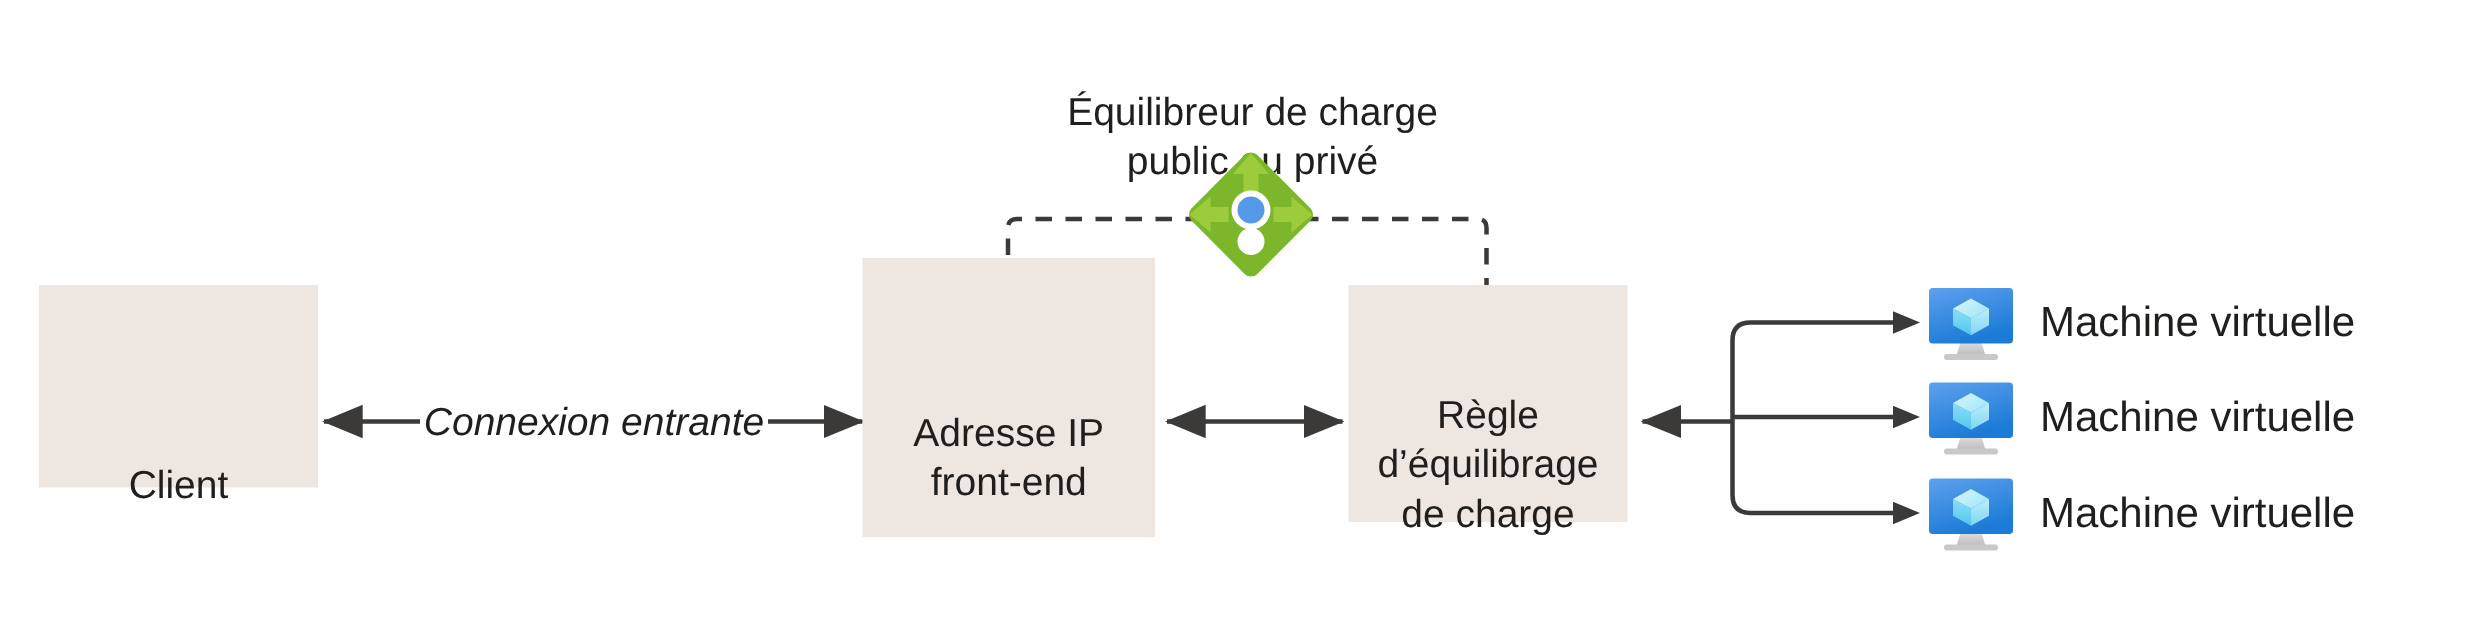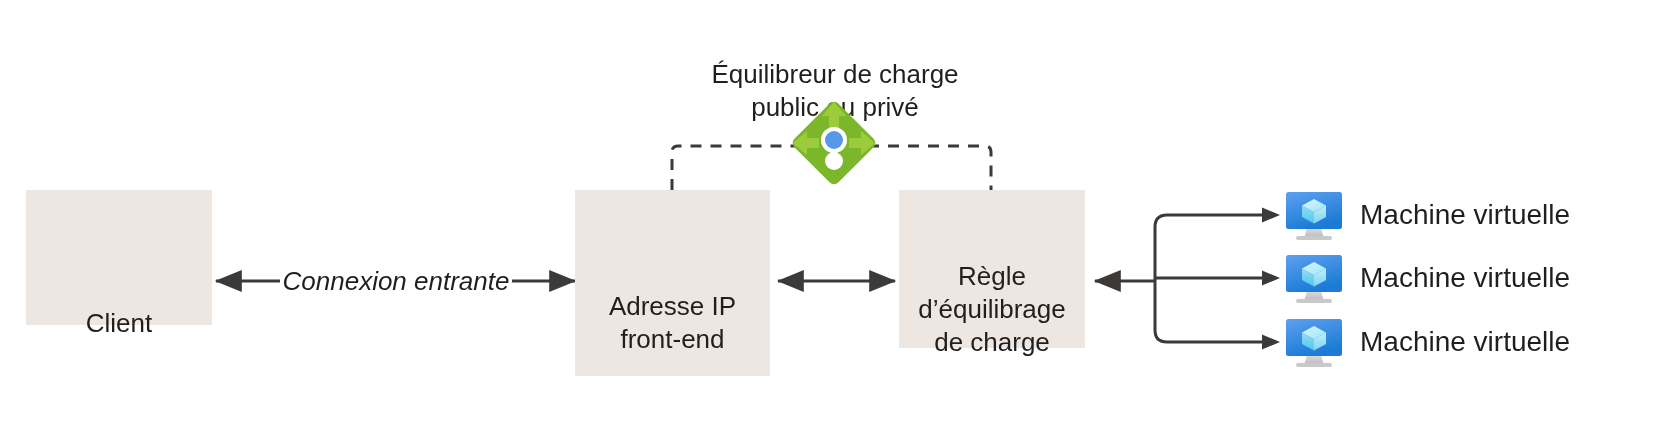--- a/index.html
+++ b/index.html
@@ -215,21 +215,21 @@
       <path d="M28,7 L40,13.6 L28,20.2 L16,13.6 Z" fill="url(#cubeTop)"></path>
       <path d="M16,13.6 L28,20.2 L28,31.5 L16,24.9 Z" fill="url(#cubeLeft)"></path>
       <path d="M40,13.6 L40,24.9 L28,31.5 L28,20.2 Z" fill="url(#cubeRight)"></path>
     </g>
   </svg>
 
   <div class="node-box" style="left:26px; top:190px; width:186px; height:135px;">
     <div class="node-label" style="top:117px;">Client</div>
   </div>
 
-  <div class="node-box" style="left:575px; top:190px; width:195px; height:186px;">
+  <div class="node-box" style="left:575px; top:172px; width:195px; height:186px;">
     <div class="node-label" style="top:100px;">Adresse IP
 front-end</div>
   </div>
 
   <div class="node-box" style="left:899px; top:190px; width:186px; height:158px;">
     <div class="node-label" style="top:70px;">Règle
 d’équilibrage
 de charge</div>
   </div>
 

